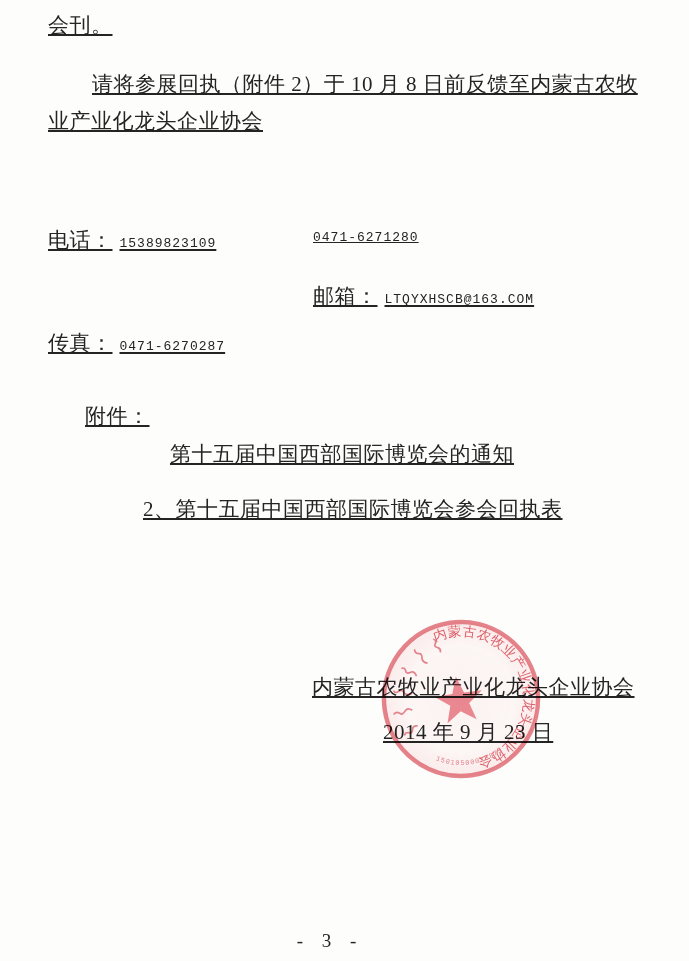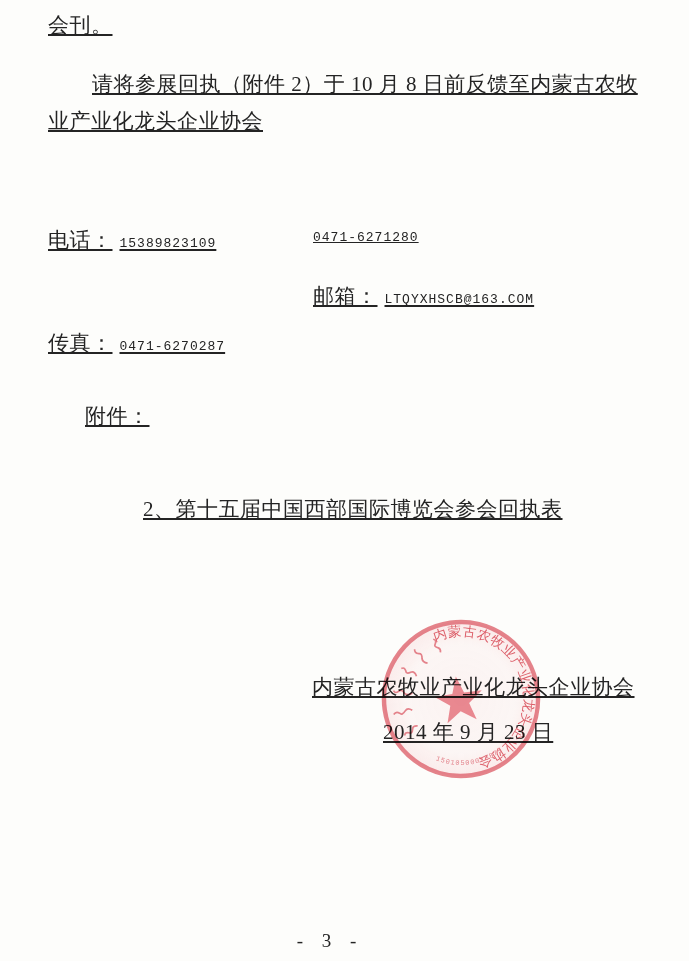--- a/index.html
+++ b/index.html
@@ -73,20 +73,21 @@
   <div class="t num" style="left:313px; top:231px;">0471-6271280</div>
 
   <div class="t" style="left:48px; top:283px;margin-top:48px;">
     <span>传真：</span><span class="num gap">0471-6270287</span>
   </div>
   <div class="t" style="left:313px; top:284px;">
     <span>邮箱：</span><span class="num gap">LTQYXHSCB@163.COM</span>
   </div>
 
   <div class="t" style="left:85px; top:404px;">附件：</div>
+  <div class="t" style="left:170px; top:442px;">第十五届中国西部国际博览会的通知</div>
   <div class="t" style="left:143px; top:497px;">2、第十五届中国西部国际博览会参会回执表</div>
 
   <div class="t" style="left:312px; top:675px;">内蒙古农牧业产业化龙头企业协会</div>
   <div class="t" style="left:383px; top:720px;">2014 年 9 月 23 日</div>
 
   <svg class="seal" viewBox="0 0 170 170">
     <defs>
       <radialGradient id="sealwash" cx="50%" cy="50%" r="50%">
         <stop offset="0%" stop-color="#ef8b94" stop-opacity="0.10"></stop>
         <stop offset="70%" stop-color="#ef8b94" stop-opacity="0.07"></stop>

